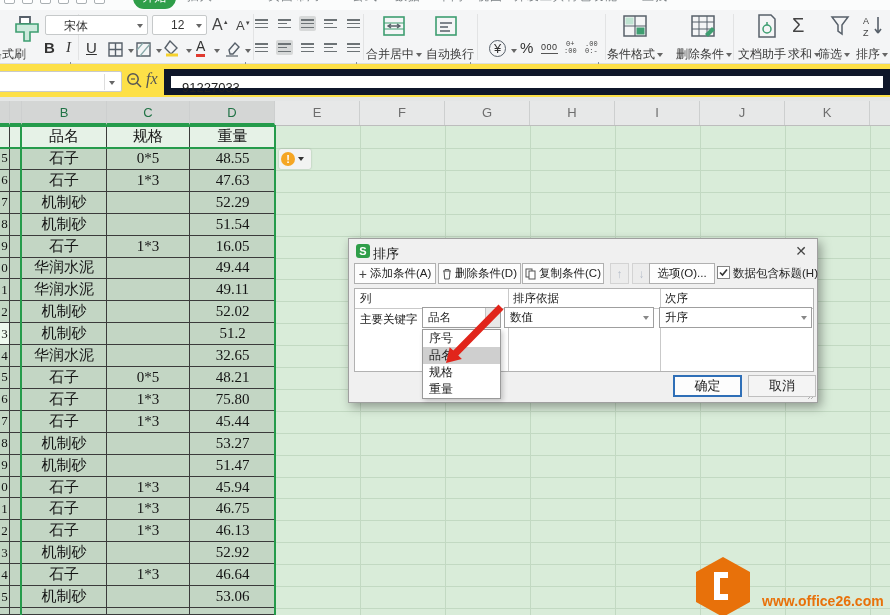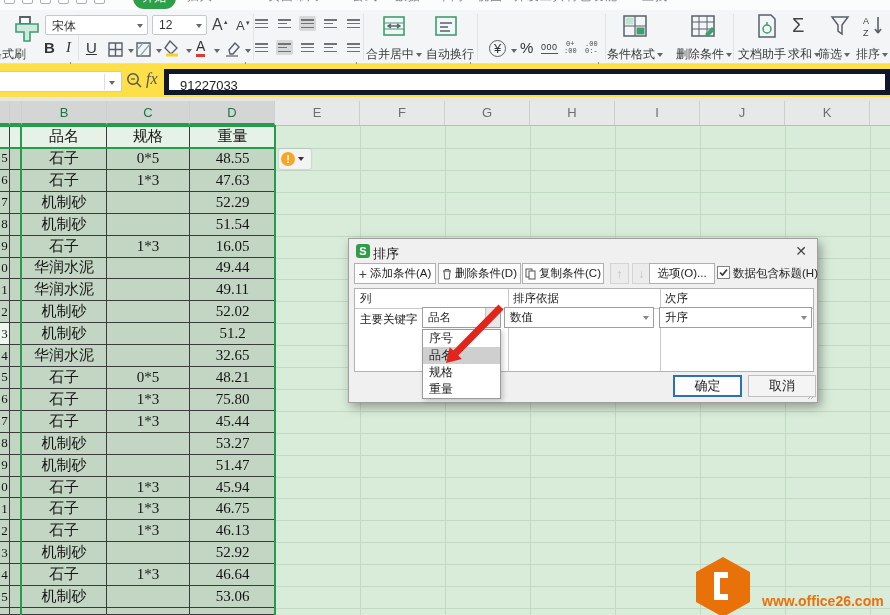--- a/index.html
+++ b/index.html
@@ -10,31 +10,31 @@
 .tabstrip{position:absolute;left:0;top:0;width:890px;height:10px;background:#fbfcfc;overflow:hidden;}
 .qat-ic{position:absolute;top:-7px;width:11px;height:11px;border:1.5px solid #aab0b3;border-radius:2px;background:#fff;}
 .tab-pill{position:absolute;left:133px;top:-13px;width:43px;height:22px;border-radius:11px;background:#2f9e49;color:#fff;font-size:12px;text-align:center;line-height:20px;}
 .tabfrag{position:absolute;top:-12px;font-size:12px;color:#7b8084;letter-spacing:1px;white-space:nowrap;}
 
 .ribbon{position:absolute;left:0;top:10px;width:890px;height:54px;background:#f4f5f6;border-bottom:1px solid #dcdedf;}
 .rdiv{position:absolute;top:4px;height:46px;width:1px;background:#e2e3e4;}
 .rlabel{position:absolute;font-size:12px;color:#3a3a3a;text-align:center;white-space:nowrap;}
 .caret{display:inline-block;width:0;height:0;border-left:3px solid transparent;border-right:3px solid transparent;border-top:4px solid #666;vertical-align:middle;margin-left:2px;}
 .combo{position:absolute;background:#fff;border:1px solid #c6c9ca;border-radius:2px;font-size:12px;color:#333;}
-.combo .ctext{position:absolute;left:6px;top:2px;text-align:right;}
+.combo .ctext{position:absolute;left:18px;top:2px;text-align:right;}
 .combo .cc{position:absolute;right:4px;top:8px;}
 .rbtn{position:absolute;font-size:14px;color:#333;text-align:center;}
 .alic{position:absolute;width:17px;height:15px;border-radius:2px;padding:3px 2px;}
 .alic.sel{background:#d7d9d9;}
 .bar{height:1.6px;background:#6d7376;margin-bottom:2.2px;}
 .mini{position:absolute;font-size:7px;line-height:7px;color:#444;text-align:center;font-family:"Liberation Mono","DejaVu Sans Mono",monospace;}
 
 .fbar{position:absolute;left:0;top:64px;width:890px;height:33px;background:#fde047;}
 .namebox{position:absolute;left:-10px;top:7px;width:132px;height:21px;background:#fff;border:1px solid #c8cacb;border-radius:2px;}
-.finput{position:absolute;left:164px;top:5px;width:726px;height:26px;background:#fff;border:5px solid #0f172a;font-size:13px;color:#222;line-height:24px;padding-left:11px;}
+.finput{position:absolute;left:164px;top:5px;width:726px;height:26px;background:#fff;border:7px solid #0f172a;font-size:13px;color:#222;line-height:24px;padding-left:11px;}
 .fx{position:absolute;left:146px;top:6px;font-family:"Liberation Serif","DejaVu Serif",serif;font-style:italic;font-size:16px;color:#555;}
 .fgap{position:absolute;left:0;top:97px;width:890px;height:4px;background:#e4e6e6;}
 
 .colheads{position:absolute;left:0;top:101px;width:890px;height:25px;background:#e7e8e8;border-bottom:1px solid #bdbdbd;}
 .ch{position:absolute;top:0;height:24px;font-size:13px;text-align:center;line-height:24px;color:#6e6e6e;border-right:1px solid #cdcfcf;background:#e7e8e8;}
 .ch.sel{background:#d4d6d5;color:#217346;border-bottom:2px solid #259b4b;}
 
 .sheet{position:absolute;left:0;top:126px;width:890px;height:489px;background:#d9ecd9;}
 .gline-v{position:absolute;width:1px;background:#c2d9c2;top:0;height:489px;}
 .gline-h{position:absolute;height:1px;background:#c2d9c2;left:276px;width:614px;}

